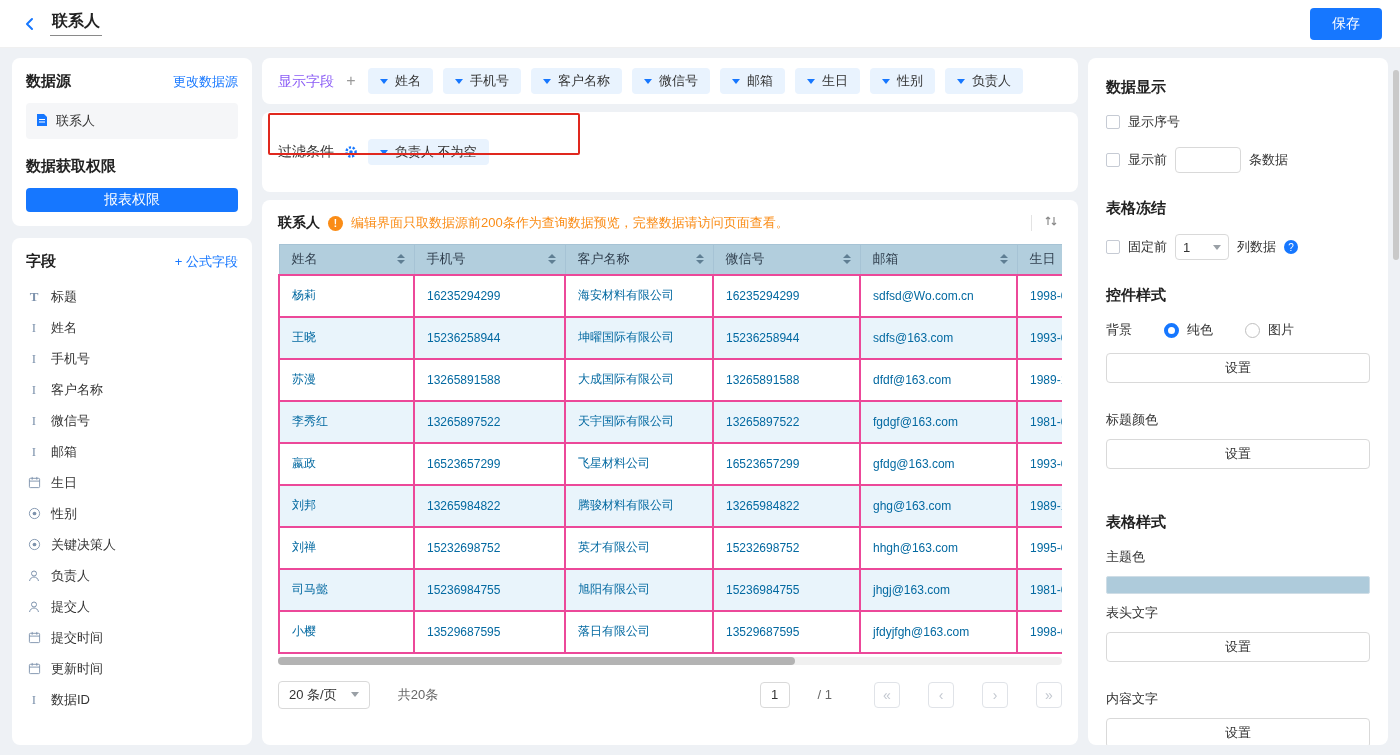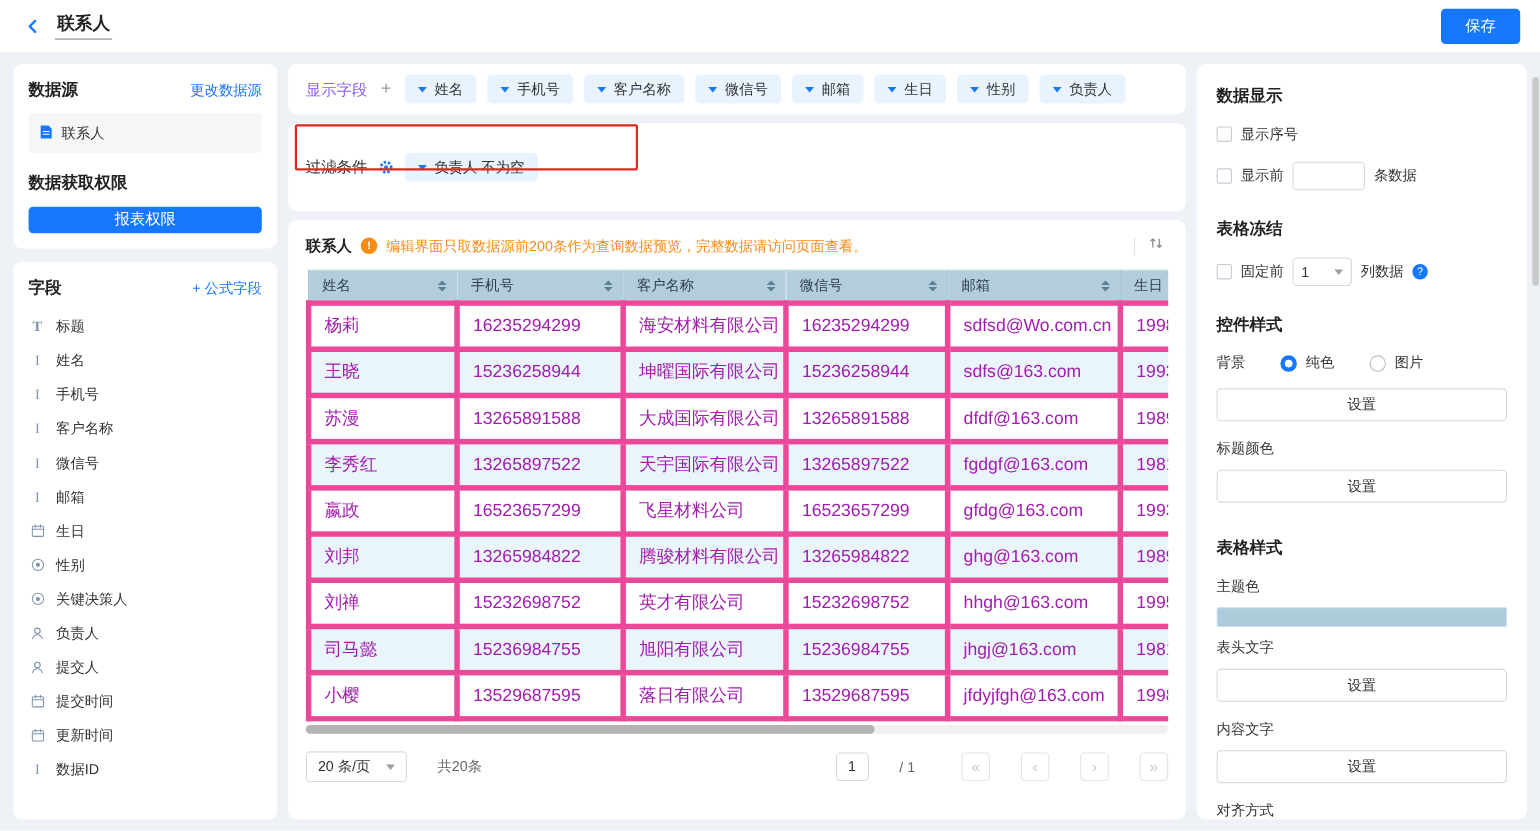--- a/index.html
+++ b/index.html
@@ -50,21 +50,21 @@
   .pv-title { font-size:14px; font-weight:bold; color:#222; }
   .warn-ic { width:15px; height:15px; border-radius:50%; background:#fa8c16; color:#fff; font-size:10px; font-weight:bold; display:flex; align-items:center; justify-content:center; flex:none; }
   .notice { font-size:13px; color:#fa8c16; white-space:nowrap; overflow:hidden; }
   .pv-spacer { flex:1; }
   .pv-divider { width:1px; height:16px; background:#e3e3e3; }
   .sort-btn { padding:2px 4px; cursor:pointer; }
 
   .tbl-wrap { margin-top:10px; overflow:hidden; width:100%; }
   table { border-collapse:collapse; table-layout:fixed; width:858px; }
   th { background:#b2cedd; height:30px; font-size:13px; font-weight:normal; color:#2f3e4d; text-align:left; padding:0 10px 0 12px; border:1px solid #a6c3d5; position:relative; cursor:pointer; white-space:nowrap; overflow:hidden; }
-  td { height:42px; font-size:16px; color:#a21caf; padding:0 12px; border:5px solid #ec4899; background:#fff; white-space:nowrap; overflow:hidden; }
+  td { height:42px; font-size:12px; color:#0369a1; padding:0 12px; border:2px solid #ec4899; background:#fff; white-space:nowrap; overflow:hidden; }
   tbody tr:nth-child(even) td { background:#e9f4fb; }
   .carets { position:absolute; right:9px; top:50%; transform:translateY(-50%); display:flex; flex-direction:column; gap:2px; }
   .carets i { display:block; width:0; height:0; border-left:4px solid transparent; border-right:4px solid transparent; }
   .carets .up { border-bottom:4px solid #5f7e93; }
   .carets .dn { border-top:4px solid #5f7e93; }
 
   .h-scroll { margin-top:3px; height:8px; background:#f0f0f0; border-radius:4px; position:relative; width:100%; }
   .h-thumb { position:absolute; left:0; top:0; height:8px; width:66%; background:#b3b3b3; border-radius:4px; cursor:pointer; }
 
   .pv-footer { margin-top:16px; display:flex; align-items:center; gap:28px; }
@@ -84,21 +84,21 @@
   .chk-row { display:flex; align-items:center; gap:8px; font-size:13px; color:#333; margin-bottom:16px; flex-wrap:nowrap; }
   .checkbox { width:14px; height:14px; border:1px solid #c6cbd4; border-radius:2px; background:#fff; flex:none; cursor:pointer; }
   .mini-input { width:66px; height:26px; border:1px solid #d9d9d9; border-radius:4px; font-size:13px; padding:0 6px; }
   .mini-select { width:54px; height:26px; border:1px solid #d9d9d9; border-radius:4px; display:inline-flex; align-items:center; justify-content:space-between; padding:0 7px; font-size:13px; color:#333; cursor:pointer; }
   .help-ic { width:14px; height:14px; border-radius:50%; background:#1677ff; color:#fff; font-size:10px; display:flex; align-items:center; justify-content:center; cursor:pointer; flex:none; }
   .radio-row { display:flex; align-items:center; gap:8px; font-size:13px; color:#333; margin-bottom:14px; }
   .radio { width:15px; height:15px; border-radius:50%; background:#fff; flex:none; cursor:pointer; }
   .radio.sel { border:4.5px solid #1677ff; }
   .radio.unsel { border:1px solid #bfbfbf; }
   .rgap { width:16px; }
-  .set-btn { width:100%; height:30px; border:1px solid #d9d9d9; border-radius:4px; background:#fff; font-size:13px; color:#333; cursor:pointer; margin-bottom:6px; }
+  .set-btn { width:100%; height:30px; border:1px solid #d9d9d9; border-radius:4px; background:#fff; font-size:13px; color:#333; cursor:pointer; margin-bottom:18px; }
   .lbl-sm { font-size:13px; color:#333; margin:10px 0 10px; }
   .swatch { width:100%; height:18px; background:#aecbdb; border:1px solid #cfdde6; border-radius:2px; cursor:pointer; }
 
   .v-scroll { position:absolute; right:1px; top:70px; width:6px; height:190px; background:#c9c9c9; border-radius:3px; }
 </style>
 </head>
 <body>
 
 <div class="page">
 

